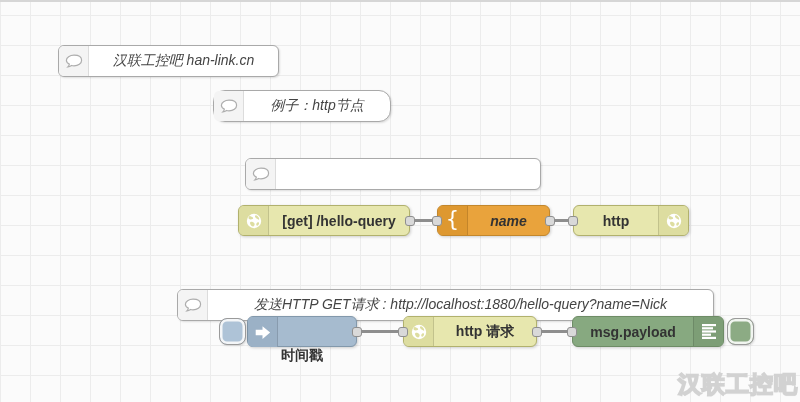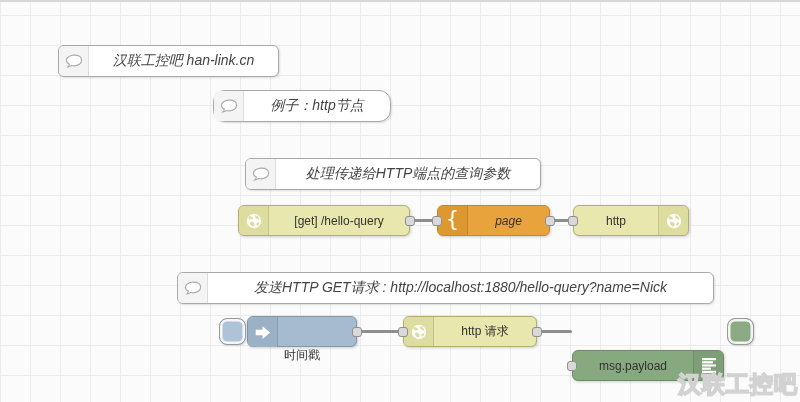--- a/index.html
+++ b/index.html
@@ -41,21 +41,21 @@
     box-shadow:1px 1px 3px rgba(0,0,0,.18);
   }
   .node .nicon {
     width:30px; flex:0 0 30px;
     display:flex; align-items:center; justify-content:center;
   }
   .node .nicon.left  { border-right:1px solid rgba(0,0,0,.12); border-radius:5px 0 0 5px; }
   .node .nicon.right { border-left:1px solid rgba(0,0,0,.12); border-radius:0 5px 5px 0; }
   .node .nlabel {
     flex:1; display:flex; align-items:center; justify-content:center;
-    font-size:12px; color:#333; white-space:nowrap; padding:0 8px;
+    font-size:14px; color:#333; white-space:nowrap; padding:0 8px;font-weight:bold;
   }
   .node .nlabel.italic { font-style:italic; }
 
   .khaki  { background:#e7e7ae; border:1px solid #b1b16d; }
   .khaki  .nicon { background:#dddda0; }
   .orange { background:#e9a33c; border:1px solid #c3872c; }
   .orange .nicon { background:#de9830; }
   .blue   { background:#a6bbcf; border:1px solid #8298ab;flex-direction:column; }
   .blue   .nicon { background:#9bb1c6; }
   .green  { background:#87a980; border:1px solid #6e8c66; }
@@ -116,24 +116,23 @@
     </div>
     <div class="clabel">例子：http节点</div>
   </div>
 
   <div class="comment" style="left:245px; top:156px; width:296px;">
     <div class="cicon">
       <svg width="18" height="15" viewBox="0 0 18 15">
           <path d="M9 1.2C4.8 1.2 1.4 3.4 1.4 6.2c0 1.6 1.1 3 2.9 3.9-.1.9-.5 2-1.4 2.9 1.5-.2 2.8-.9 3.6-1.5.8.2 1.6.3 2.5.3 4.2 0 7.6-2.2 7.6-5.6S13.2 1.2 9 1.2z" fill="#fff" stroke="#adadad" stroke-width="1.2"></path>
         </svg>
     </div>
-    <div class="clabel">处理传递给HTTP端点的查询参数</div>
-  </div>
-
-  <div class="comment" style="left:177px; top:270px; width:537px;">
+  </div>
+
+  <div class="comment" style="left:177px; top:287px; width:537px;">
     <div class="cicon">
       <svg width="18" height="15" viewBox="0 0 18 15">
           <path d="M9 1.2C4.8 1.2 1.4 3.4 1.4 6.2c0 1.6 1.1 3 2.9 3.9-.1.9-.5 2-1.4 2.9 1.5-.2 2.8-.9 3.6-1.5.8.2 1.6.3 2.5.3 4.2 0 7.6-2.2 7.6-5.6S13.2 1.2 9 1.2z" fill="#fff" stroke="#adadad" stroke-width="1.2"></path>
         </svg>
     </div>
     <div class="clabel">发送HTTP GET请求 : http://localhost:1880/hello-query?name=Nick</div>
   </div>
 
   <div class="wire" style="left:405px; top:217px; width:37px;"></div>
   <div class="wire" style="left:545px; top:217px; width:33px;"></div>
@@ -152,21 +151,21 @@
         </svg>
     </div>
     <div class="nlabel">[get] /hello-query</div>
     <div class="port out"></div>
   </div>
 
   <div class="node orange" style="left:437px; top:203px; width:113px;">
     <div class="nicon left">
       <span class="brace">{</span>
     </div>
-    <div class="nlabel italic">page</div>
+    <div class="nlabel italic">name</div>
     <div class="port in"></div>
     <div class="port out"></div>
   </div>
 
   <div class="node khaki" style="left:573px; top:203px; width:116px;">
     <div class="nlabel">http</div>
     <div class="nicon right">
       <svg width="16" height="16" viewBox="0 0 16 16">
           <circle cx="8" cy="8" r="7.2" fill="#fff"></circle>
           <path d="M4 2.8c1 1.2 2.6 1 3.1 2s-1 1.6-2.5 1.6-2.6-1-2-2.2c.4-.8.8-1.2 1.4-1.4z" fill="#dddda0"></path>
@@ -198,21 +197,21 @@
           <path d="M10 2.3c1.6.5 3 2 3.2 3.5.2 1.5-1.2.8-2.2 0S8.7 4.3 9 3.3c.2-.8.4-1.2 1-1z" fill="#dddda0"></path>
           <path d="M5 8.8c1.5 0 3 .6 3.5 1.6S8 13.6 7 13.6 4.5 12 4.2 11 4 8.8 5 8.8z" fill="#dddda0"></path>
           <path d="M12.6 9.3c.8.5.5 2-.2 2.8s-1.9.9-2.1-.1.3-2 1-2.5c.6-.4.9-.5 1.3-.2z" fill="#dddda0"></path>
         </svg>
     </div>
     <div class="nlabel">http 请求</div>
     <div class="port in"></div>
     <div class="port out"></div>
   </div>
 
-  <div class="node green" style="left:572px; top:314px; width:152px;margin-top:34px;">
+  <div class="node green" style="left:572px; top:314px; width:152px;">
     <div class="nlabel">msg.payload</div>
     <div class="nicon right">
       <svg width="16" height="17" viewBox="0 0 16 17">
         <rect x="1" y="1" width="14" height="2.2" fill="#fff"></rect>
         <rect x="1" y="4.2" width="11" height="2.2" fill="#fff"></rect>
         <rect x="1" y="7.4" width="14" height="2.2" fill="#fff"></rect>
         <rect x="1" y="10.6" width="9" height="2.2" fill="#fff"></rect>
         <rect x="1" y="13.8" width="14" height="2.2" fill="#fff"></rect>
       </svg>
     </div>

